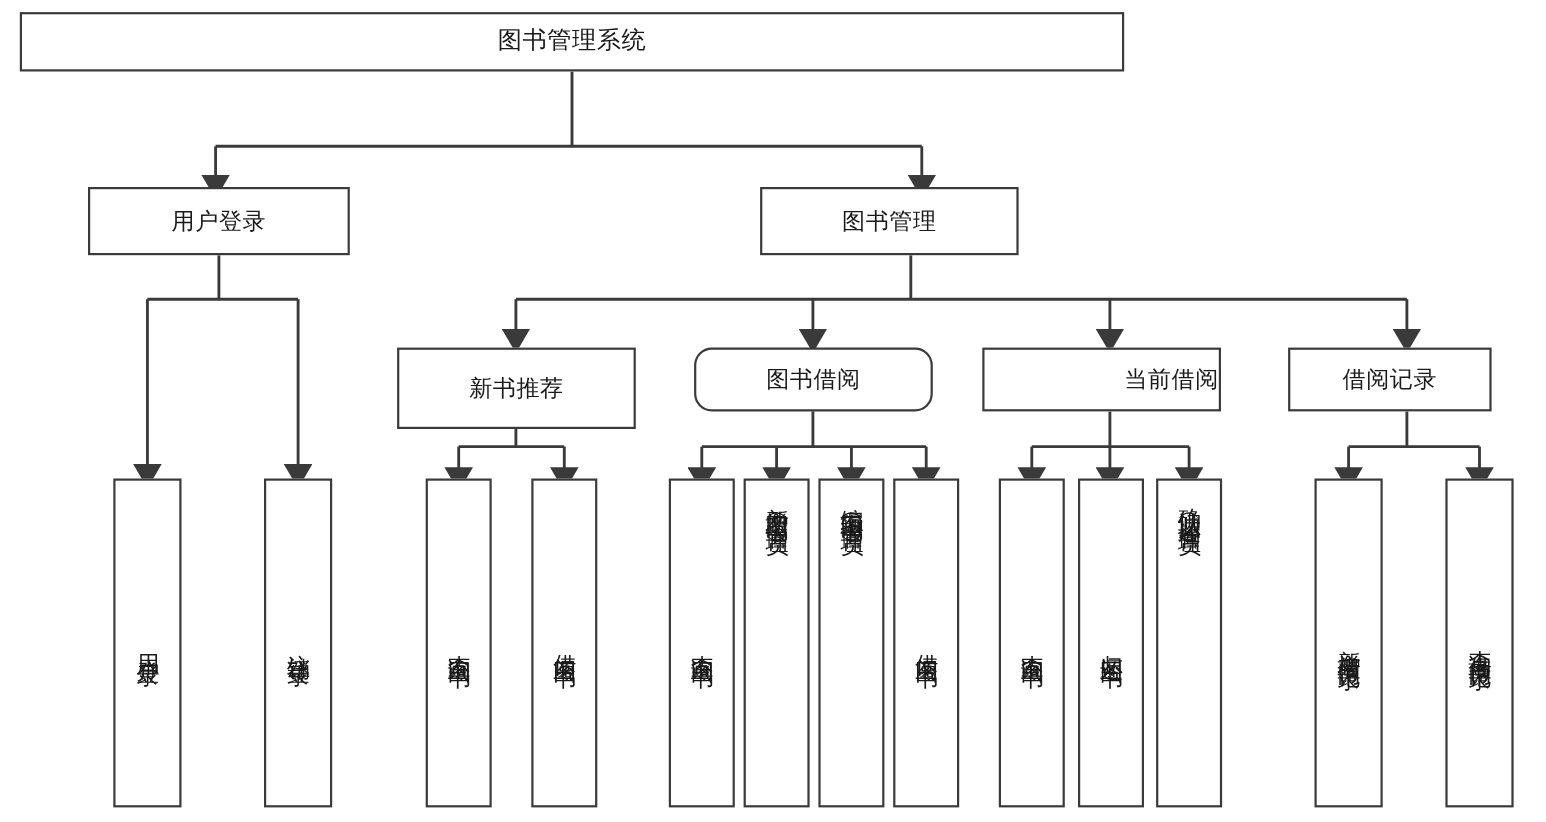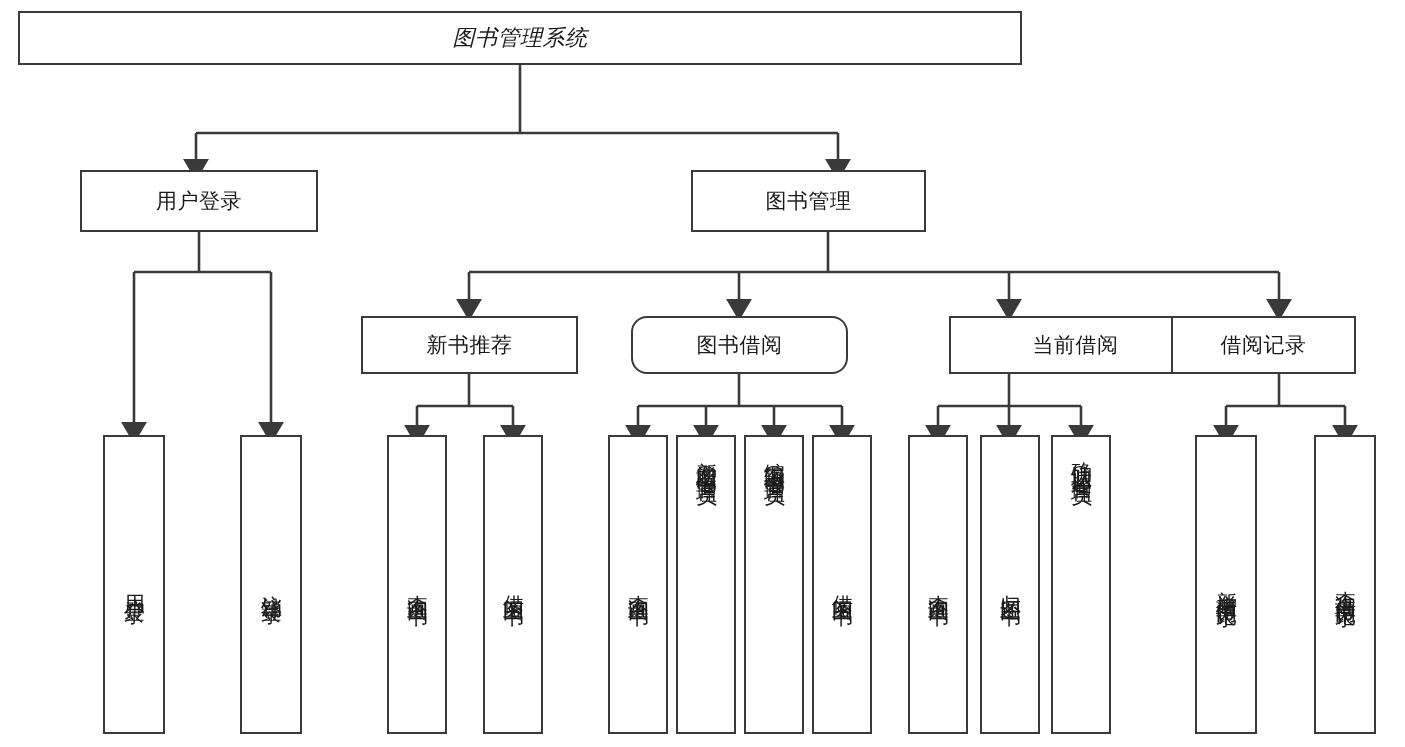--- a/index.html
+++ b/index.html
@@ -42,21 +42,20 @@
     line-height: 1.18;
     letter-spacing: 0.5px;
     white-space: nowrap;
   }
   
   .node.horiz .node-label {
     font-size: 21px;
   }
   .node.root .node-label {
     font-size: 22px;
-    font-style: italic;
   }
   
   .node.vert {
     align-items: flex-start;
     justify-content: center;
     padding-top: 8px;
   }
   .node.vert.centered {
     align-items: center;
     padding-top: 0;
@@ -139,27 +138,27 @@
     <span class="node-label">图书管理系统</span>
   </div>
 
   <div class="node horiz" style="left:80px; top:170px; width:238px; height:62px;">
     <span class="node-label">用户登录</span>
   </div>
   <div class="node horiz" style="left:691px; top:170px; width:235px; height:62px;">
     <span class="node-label">图书管理</span>
   </div>
 
-  <div class="node horiz" style="left:361px; top:316px; width:217px; height:58px;">
+  <div class="node horiz" style="left:361px; top:316px; width:217px; height:74px;">
     <span class="node-label">新书推荐</span>
   </div>
   <div class="node horiz" style="left:631px; top:316px; width:217px; height:58px;border-radius:16px;">
     <span class="node-label">图书借阅</span>
   </div>
-  <div class="node horiz" style="left:949px; top:316px; width:253px; height:58px;">
+  <div class="node horiz" style="left:893px; top:316px; width:217px; height:58px;justify-content:flex-end;">
     <span class="node-label">当前借阅</span>
   </div>
   <div class="node horiz" style="left:1171px; top:316px; width:185px; height:58px;">
     <span class="node-label">借阅记录</span>
   </div>
 
   <div class="node vert centered" style="left:103px; top:435px; width:62px; height:299px;">
     <span class="node-label">用户登录</span>
   </div>
   <div class="node vert centered" style="left:240px; top:435px; width:62px; height:299px;">

